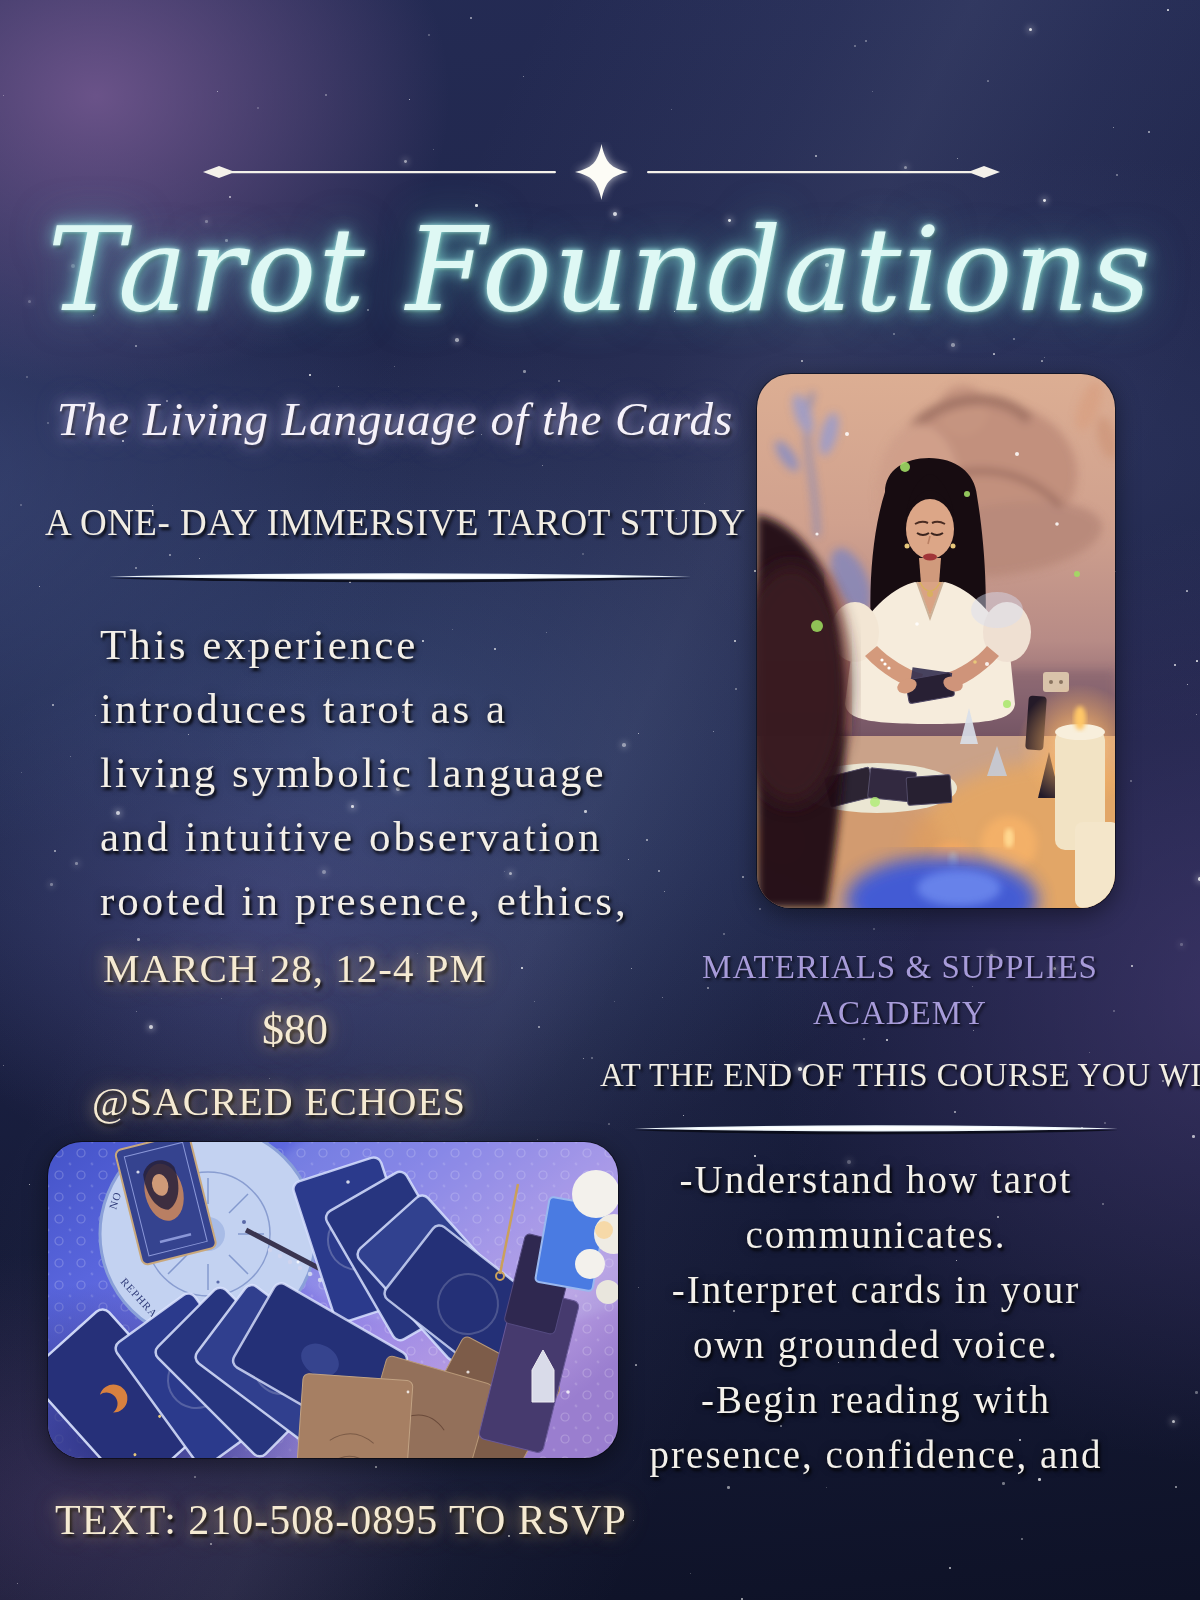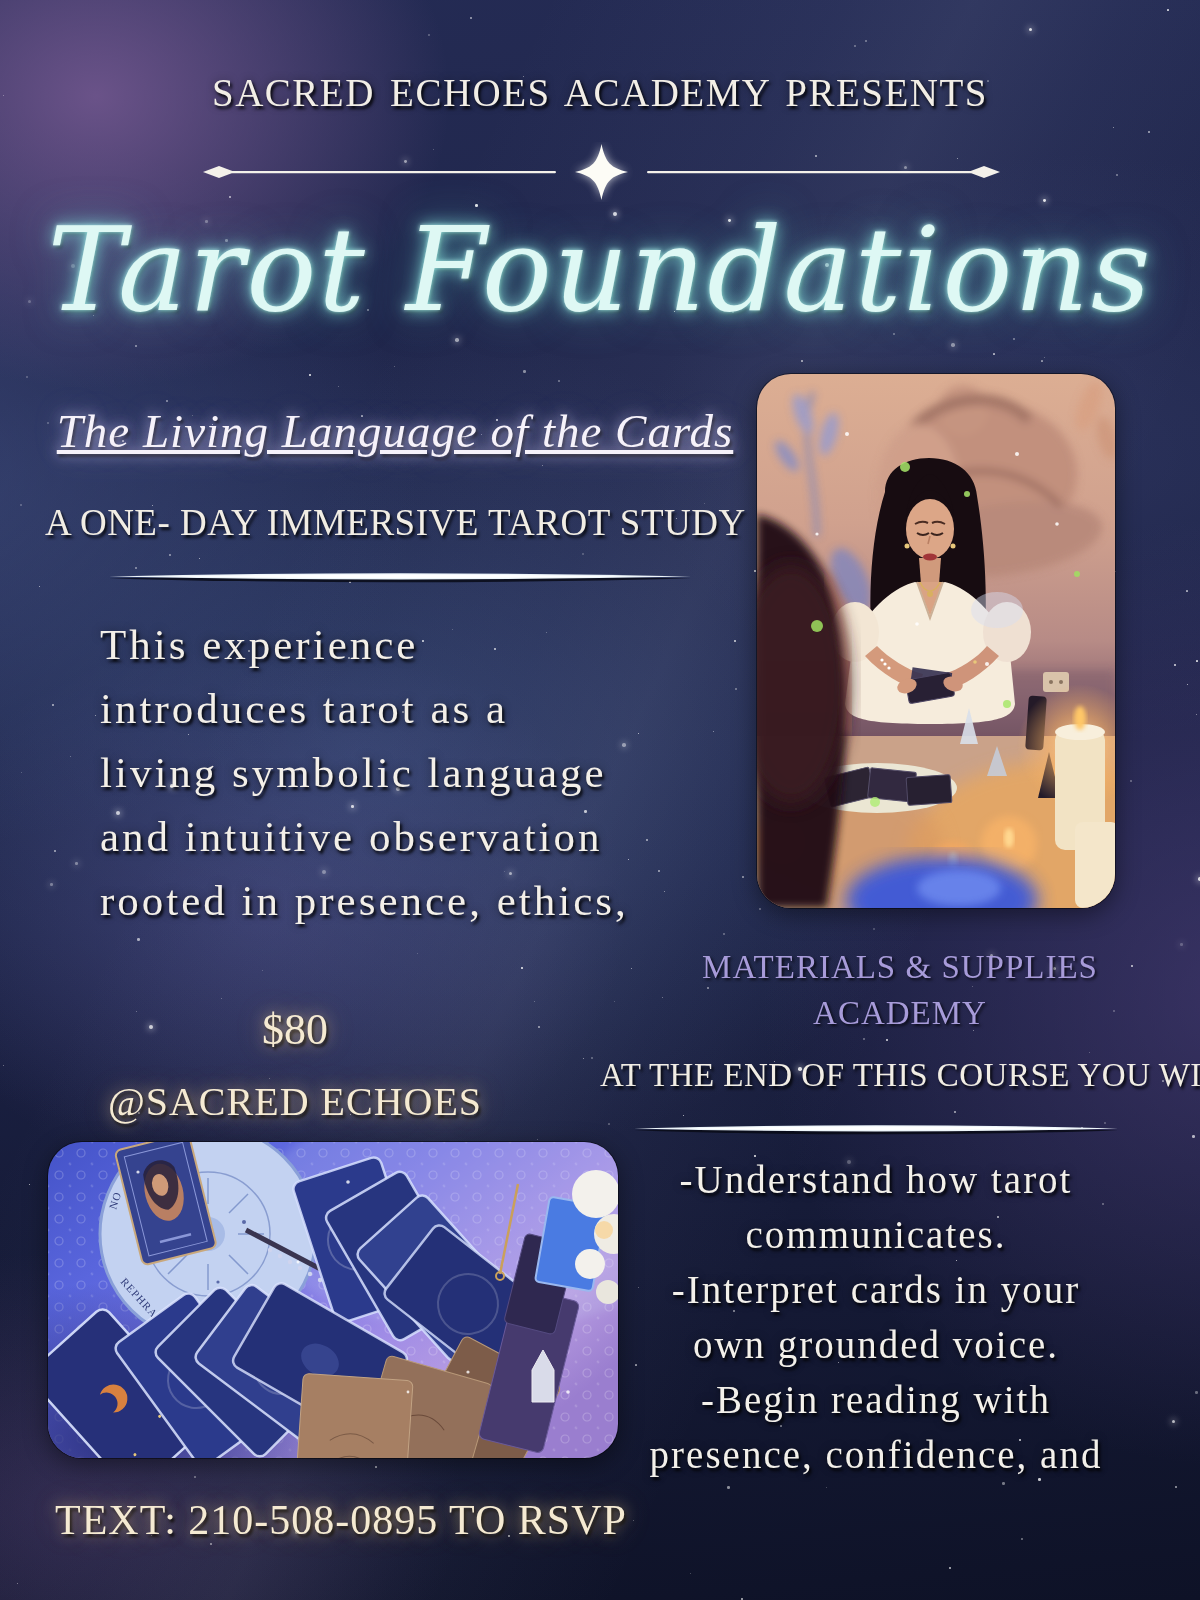--- a/index.html
+++ b/index.html
@@ -33,42 +33,41 @@
     text-shadow:2px 3px 3px rgba(0,0,0,.85),0 0 8px rgba(0,0,0,.4);
   }
   .title{
     left:0;top:192px;width:1200px;height:156px;line-height:156px;
     font-family:"DejaVu Serif","Liberation Serif",serif;font-style:italic;
     font-size:116px;color:#def8f4;letter-spacing:2px;
     text-shadow:0 0 16px rgba(136,228,222,.95),0 0 42px rgba(90,205,200,.55),
       0 0 4px rgba(210,255,252,.9),2px 3px 3px rgba(0,10,12,.55);
   }
   .subtitle{
-    left:45px;top:402px;width:700px;height:58px;line-height:58px;
+    left:45px;top:390px;width:700px;height:58px;line-height:58px;
     font-style:italic;font-size:47px;color:#f6f2fa;letter-spacing:1px;
     text-shadow:0 0 13px rgba(220,212,255,.75),0 0 30px rgba(190,180,240,.4),2px 3px 3px rgba(0,0,0,.7);
-    text-decoration:underline;
   }
   .tagline{
     left:45px;top:497px;width:694px;height:52px;line-height:52px;
     font-size:37px;letter-spacing:.5px;color:#f1ede4;
     text-shadow:2px 3px 3px rgba(0,0,0,.85);
   }
   .description{
     left:100px;top:613px;width:620px;font-size:43px;line-height:64px;
     letter-spacing:3px;color:#f3efe8;
     text-shadow:2px 3px 3px rgba(0,0,0,.85),0 0 10px rgba(0,0,0,.4);
   }
   .cream{
     color:#f5ead2;
     text-shadow:0 0 14px rgba(255,220,150,.55),0 0 32px rgba(255,200,110,.3),2px 3px 3px rgba(0,0,0,.85);
   }
   .date-line{left:45px;top:942px;width:500px;height:52px;line-height:52px;font-size:41px;letter-spacing:1px;}
   .price-line{left:45px;top:1004px;width:500px;height:52px;line-height:52px;font-size:44px;}
-  .venue-line{left:45px;top:1076px;width:500px;height:52px;line-height:52px;font-size:40px;letter-spacing:1px;}
+  .venue-line{left:29px;top:1076px;width:500px;height:52px;line-height:52px;font-size:40px;letter-spacing:1px;}
   .materials{
     left:700px;top:944px;width:400px;font-size:33px;line-height:46px;letter-spacing:1px;
     color:#a79bd9;text-shadow:2px 2px 3px rgba(0,0,0,.7);
   }
   .outcomes-heading{
     left:600px;top:1052px;width:574px;height:46px;line-height:46px;
     font-size:33px;letter-spacing:.5px;color:#f1ede4;
     text-shadow:2px 3px 3px rgba(0,0,0,.85);
   }
   .outcomes{
@@ -349,21 +348,20 @@
       <div class="star" style="height: 1.2px; width: 1.2px; left: 671px; top: 109px; opacity: 0.33;"></div>
       <div class="star" style="height: 4px; width: 4px; left: 847px; top: 1160px; opacity: 0.3; box-shadow: rgba(255, 255, 255, 0.5) 0px 0px 6px 1.5px;"></div>
       <div class="star" style="height: 0.9px; width: 0.9px; left: 95px; top: 715px; opacity: 0.77;"></div>
       <div class="star" style="height: 4px; width: 4px; left: 71px; top: 264px; opacity: 0.28; box-shadow: rgba(255, 255, 255, 0.5) 0px 0px 6px 1.5px;"></div>
       <div class="star" style="height: 1px; width: 1px; left: 504px; top: 871px; opacity: 0.25;"></div>
       <div class="star" style="height: 1.2px; width: 1.2px; left: 481px; top: 434px; opacity: 0.49;"></div>
       <div class="star" style="height: 1px; width: 1px; left: 837px; top: 836px; opacity: 0.73;"></div>
       <div class="star" style="height: 3.5px; width: 3.5px; left: 622px; top: 743px; opacity: 0.5; box-shadow: rgba(255, 255, 255, 0.5) 0px 0px 6px 1.5px;"></div>
     </div>
 
-  <div class="layer presenter center nowrap">SACRED ECHOES ACADEMY PRESENTS</div>
 
   <div class="divider" style="left:203px;top:142px;">
     <svg width="797" height="60" viewBox="0 0 797 60">
       <g fill="#f4f1ea">
         <polygon points="0,30 16,24 30,29.2 30,30.8 16,36"></polygon>
         <polygon points="797,30 781,24 767,29.2 767,30.8 781,36"></polygon>
         <rect x="28" y="28.9" width="325" height="2.4" rx="1.2"></rect>
         <rect x="444" y="28.9" width="325" height="2.4" rx="1.2"></rect>
         <path d="M398.5,2 C402.5,21 408,26 425,30 C408,34 402.5,39 398.5,58 C394.5,39 389,34 372,30 C389,26 394.5,21 398.5,2 Z" style="filter:drop-shadow(0 0 5px rgba(255,255,255,.7));" fill="#fdfcf6"></path>
       </g>
@@ -383,20 +381,21 @@
   </div>
 
   <div class="layer description">
       <div class="nowrap">This experience</div>
       <div class="nowrap">introduces tarot as a</div>
       <div class="nowrap">living symbolic language</div>
       <div class="nowrap">and intuitive observation</div>
       <div class="nowrap">rooted in presence, ethics,</div>
     </div>
 
+  <div class="layer date-line center nowrap cream">MARCH 28, 12-4 PM</div>
   <div class="layer price-line center nowrap cream">$80</div>
   <div class="layer venue-line center nowrap cream">@SACRED ECHOES</div>
 
   <figure class="photo reader-photo" style="margin:0" aria-label="Tarot reader shuffling cards at a candlelit altar table">
     <svg width="358" height="534" viewBox="0 0 358 534">
       <defs>
         <linearGradient id="wall" x1="0" y1="0" x2="0" y2="1">
           <stop offset="0" stop-color="#dcae93"></stop>
             <stop offset=".28" stop-color="#d0a18e"></stop>
           <stop offset=".5" stop-color="#b78b86"></stop>

